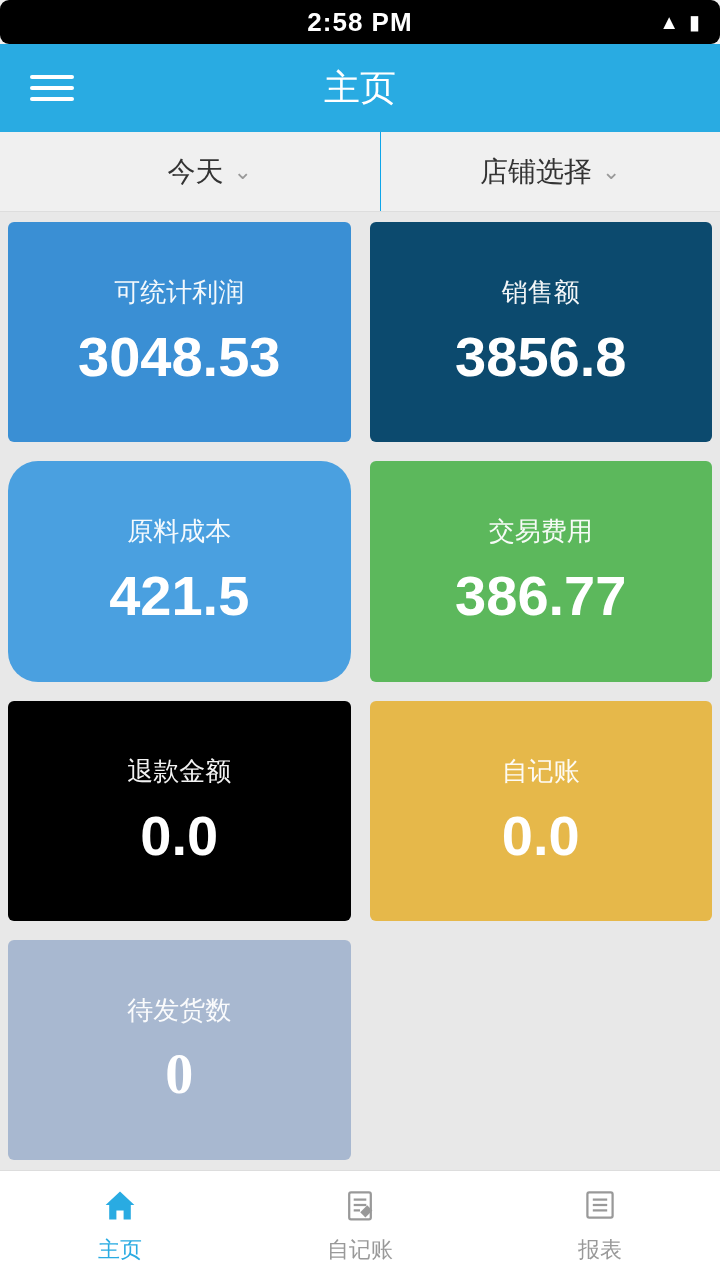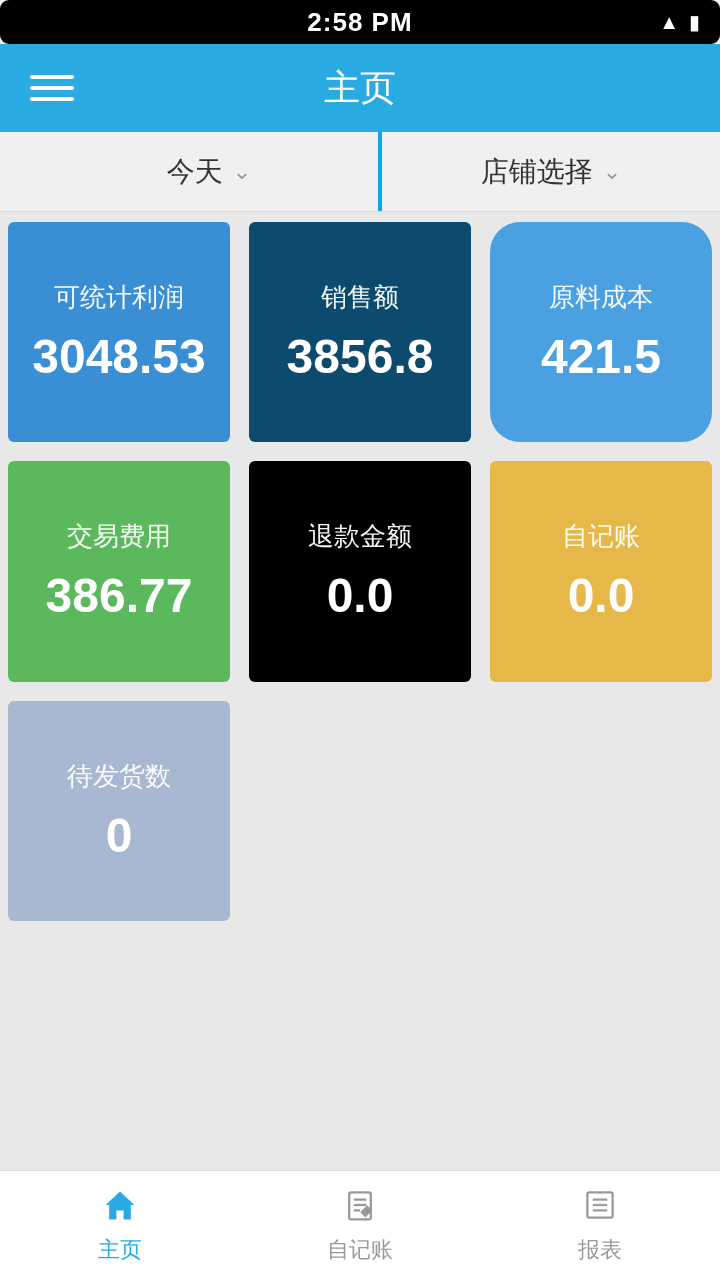--- a/index.html
+++ b/index.html
@@ -82,37 +82,37 @@
     .filter-item {
       flex: 1;
       display: flex;
       align-items: center;
       justify-content: center;
       gap: 10px;
       cursor: pointer;
       height: 100%;
     }
     .filter-item:first-child {
-      border-right: 4px solid #0ea5e9;
+      border-right: 1px solid #0ea5e9;
       padding-left: 40px;
     }
     .filter-label {
       font-size: 28px;
       color: #333;
     }
     .filter-chevron {
       color: #999;
       font-size: 22px;
     }
 
     
     .dashboard {
       flex: 1;
       display: grid;
-      grid-template-columns: 1fr 1fr 1fr;
+      grid-template-columns: 1fr 1fr;
       grid-template-rows: repeat(4, 1fr);
       gap: 19px;
       padding: 10px 8px;
       background: #e8e8e8;
     }
 
     .card {
       display: flex;
       flex-direction: column;
       align-items: center;
@@ -123,32 +123,32 @@
     }
 
     .card-label {
       color: #fff;
       font-size: 26px;
       margin-bottom: 14px;
       opacity: 0.95;
     }
     .card-value {
       color: #fff;
-      font-size: 48px;
+      font-size: 56px;
       font-weight: 600;
     }
 
     .card-profit { background: #3a8fd4; }
     .card-sales { background: #0c4a6e; }
     .card-cost { background: #4aa0e0; border-radius: 30px; }
     .card-transaction { background: #5cb85c; }
     .card-refund { background: #000000; }
     .card-selfbook { background: #e6b84a; }
     .card-orders { background: #5aab8a; }
-    .card-pending { background: #a8b8d0; }
+    .card-pending { background: #a8b8d0; font-family: Liberation Serif, serif; }
 
     
     .bottom-nav {
       background: #fff;
       height: 110px;
       display: flex;
       align-items: center;
       border-top: 1px solid #ddd;
     }
     .nav-item {

